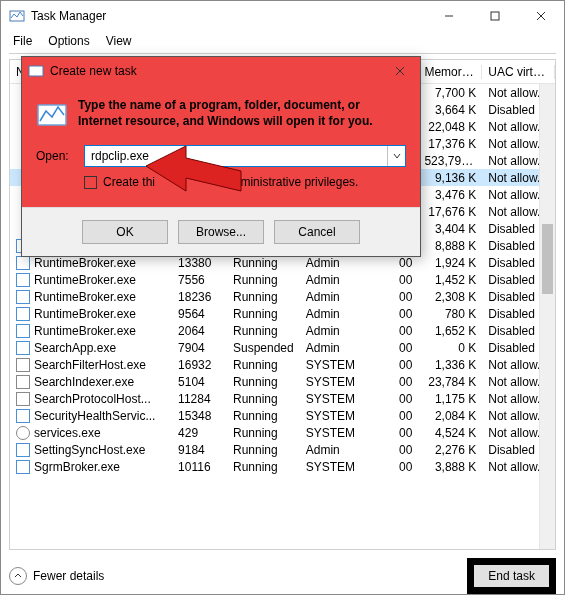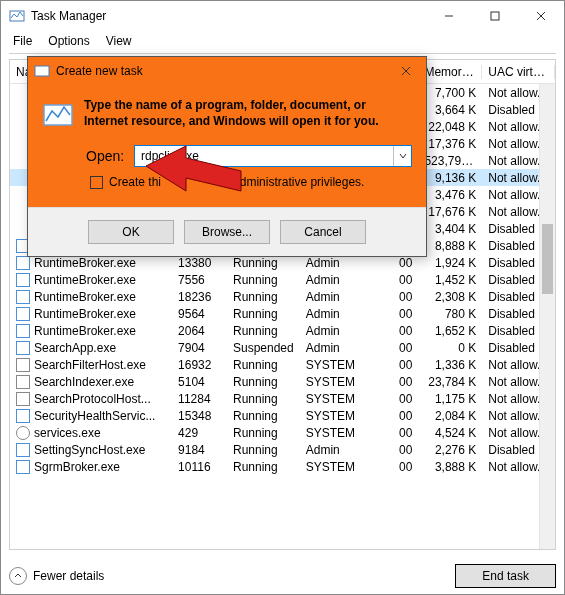--- a/index.html
+++ b/index.html
@@ -33,34 +33,34 @@
 .col-mem { width: 70px; text-align: right; }
 .col-uac { width: 80px; }
 .row-icon { width: 14px; height: 14px; flex-shrink: 0; }
 .scrollbar { position: absolute; right: 0; top: 24px; bottom: 0; width: 16px; background: #f0f0f0; border-left: 1px solid #e5e5e5; }
 .scrollthumb { position: absolute; left: 2px; right: 2px; top: 140px; height: 70px; background: #c0c0c0; border-radius: 0; }
 
 
 .footer { position: absolute; left: 8px; right: 8px; bottom: 3px; height: 30px; display: flex; align-items: center; justify-content: space-between; }
 .fewer { display: flex; align-items: center; gap: 6px; font-size: 12px; }
 .chev-circle { width: 18px; height: 18px; border: 1px solid #888; border-radius: 50%; display: flex; align-items: center; justify-content: center; }
-.endtask { padding: 4px 26px; background: #e1e1e1; border: 1px solid #000000; font-size: 12px; }
-
-
-.dialog { position: absolute; left: 26px; top: 55px; width: 400px; background: #f97316; border: 1px solid #555; box-shadow: 3px 3px 12px rgba(0,0,0,.25); z-index: 10; }
+.endtask { padding: 4px 14px; background: #e1e1e1; border: 7px solid #000000; font-size: 12px; }
+
+
+.dialog { position: absolute; left: 20px; top: 55px; width: 400px; background: #ef4444; border: 1px solid #555; box-shadow: 3px 3px 12px rgba(0,0,0,.25); z-index: 10; }
 .dlg-title { height: 28px; display: flex; align-items: center; padding: 0 6px; }
 .dlg-title .icon { width: 16px; height: 16px; margin-right: 6px; }
 .dlg-title .t { flex: 1; font-size: 12px; }
 .dlg-close { width: 28px; height: 28px; display: flex; align-items: center; justify-content: center; color: #333; }
 .dlg-body { padding: 12px 14px 8px 14px; }
 .dlg-row1 { display: flex; gap: 10px; margin-bottom: 14px; font-weight: bold; }
 .dlg-bigicon { width: 32px; height: 32px; flex-shrink: 0; margin-top: 2px; }
 .dlg-msg { font-size: 12px; line-height: 1.35; }
 .dlg-row2 { display: flex; align-items: center; gap: 8px; margin-bottom: 8px; }
-.dlg-label { font-size: 14px; width: 40px; margin-left: 44px; }
+.dlg-label { font-size: 12px; width: 40px; }
 .dlg-combo { flex: 1; display: flex; border: 1px solid #0078d7; height: 22px; background: #fff; }
 .dlg-input { flex: 1; border: none; outline: none; padding: 0 6px; font-size: 12px; font-family: inherit; }
 .dlg-drop { width: 18px; display: flex; align-items: center; justify-content: center; border-left: 1px solid #c0c0c0; }
 .dlg-row3 { display: flex; align-items: center; gap: 6px; margin-left: 48px; margin-bottom: 10px; font-size: 12px; }
 .dlg-chk { width: 13px; height: 13px; border: 1px solid #333; }
 .dlg-admin-pre { }
 .dlg-admin-post { }
 .dlg-buttons { background: #f0f0f0; padding: 12px; display: flex; justify-content: center; gap: 10px; border-top: 1px solid #dfdfdf; }
 .dlg-btn { width: 86px; height: 24px; background: #e1e1e1; border: 1px solid #adadad; font-size: 12px; }
 

